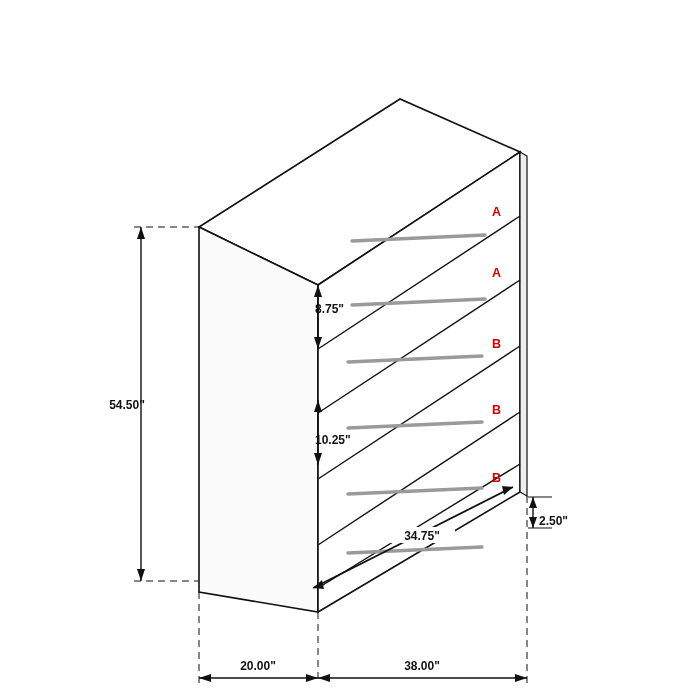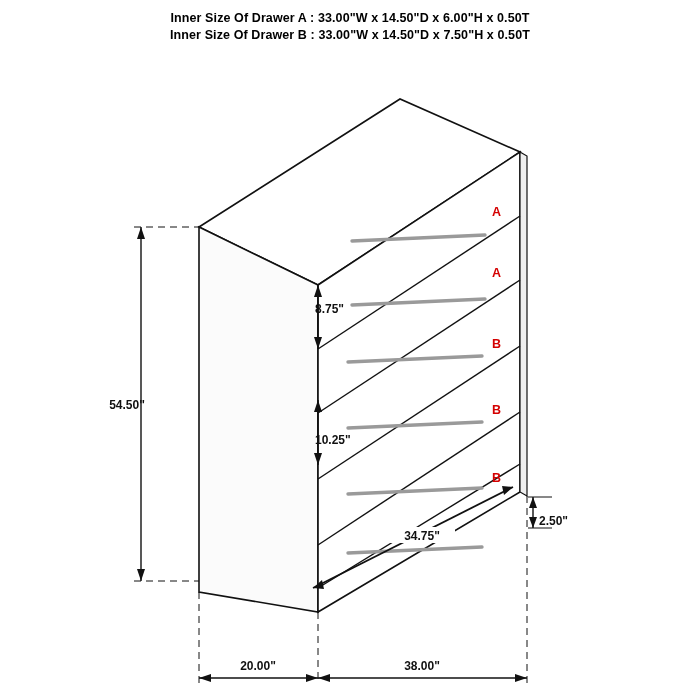--- a/index.html
+++ b/index.html
@@ -34,22 +34,20 @@
     font-size:12.5px;
     font-weight:bold;
     fill:#d40000;
   }
 </style>
 </head>
 <body>
 
 <div id="stage">
 
-  <div class="title" id="title-a">Inner Size Of Drawer  A : 33.00"W x 14.50"D x 6.00"H x 0.50T</div>
-  <div class="title" id="title-b">Inner Size Of Drawer B : 33.00"W x 14.50"D x 7.50"H x 0.50T</div>
 
   <svg width="700" height="700" viewBox="0 0 700 700">
 
     <polygon points="199,227 400,99 520,152 318,285" fill="#ffffff" stroke="#111" stroke-width="1.6"></polygon>
 
     <polygon points="199,227 318,285 318,612 199,592" fill="#fbfbfb" stroke="#111" stroke-width="1.6"></polygon>
 
     <polygon points="318,285 520,152 520,492 318,612" fill="#ffffff" stroke="#111" stroke-width="1.6"></polygon>
 
     <polygon points="520,152 527,156 527,496 520,492" fill="#eeeeee" stroke="#111" stroke-width="1.2"></polygon>

